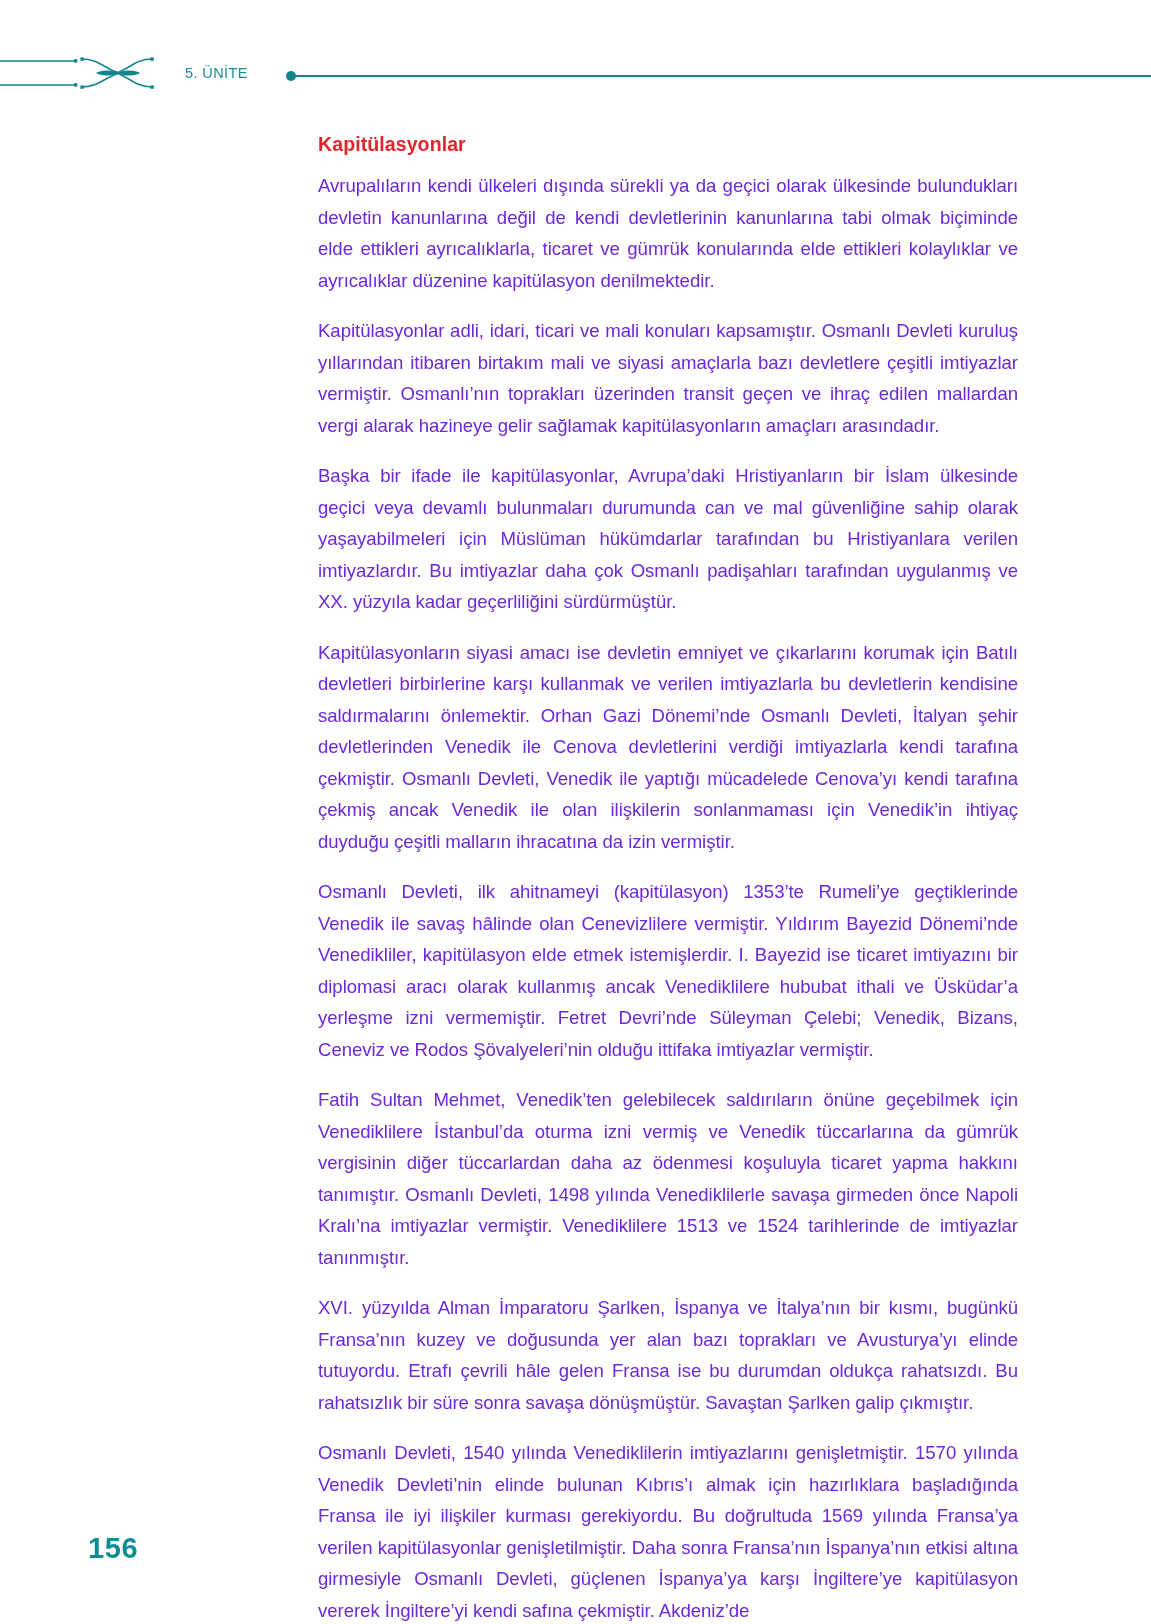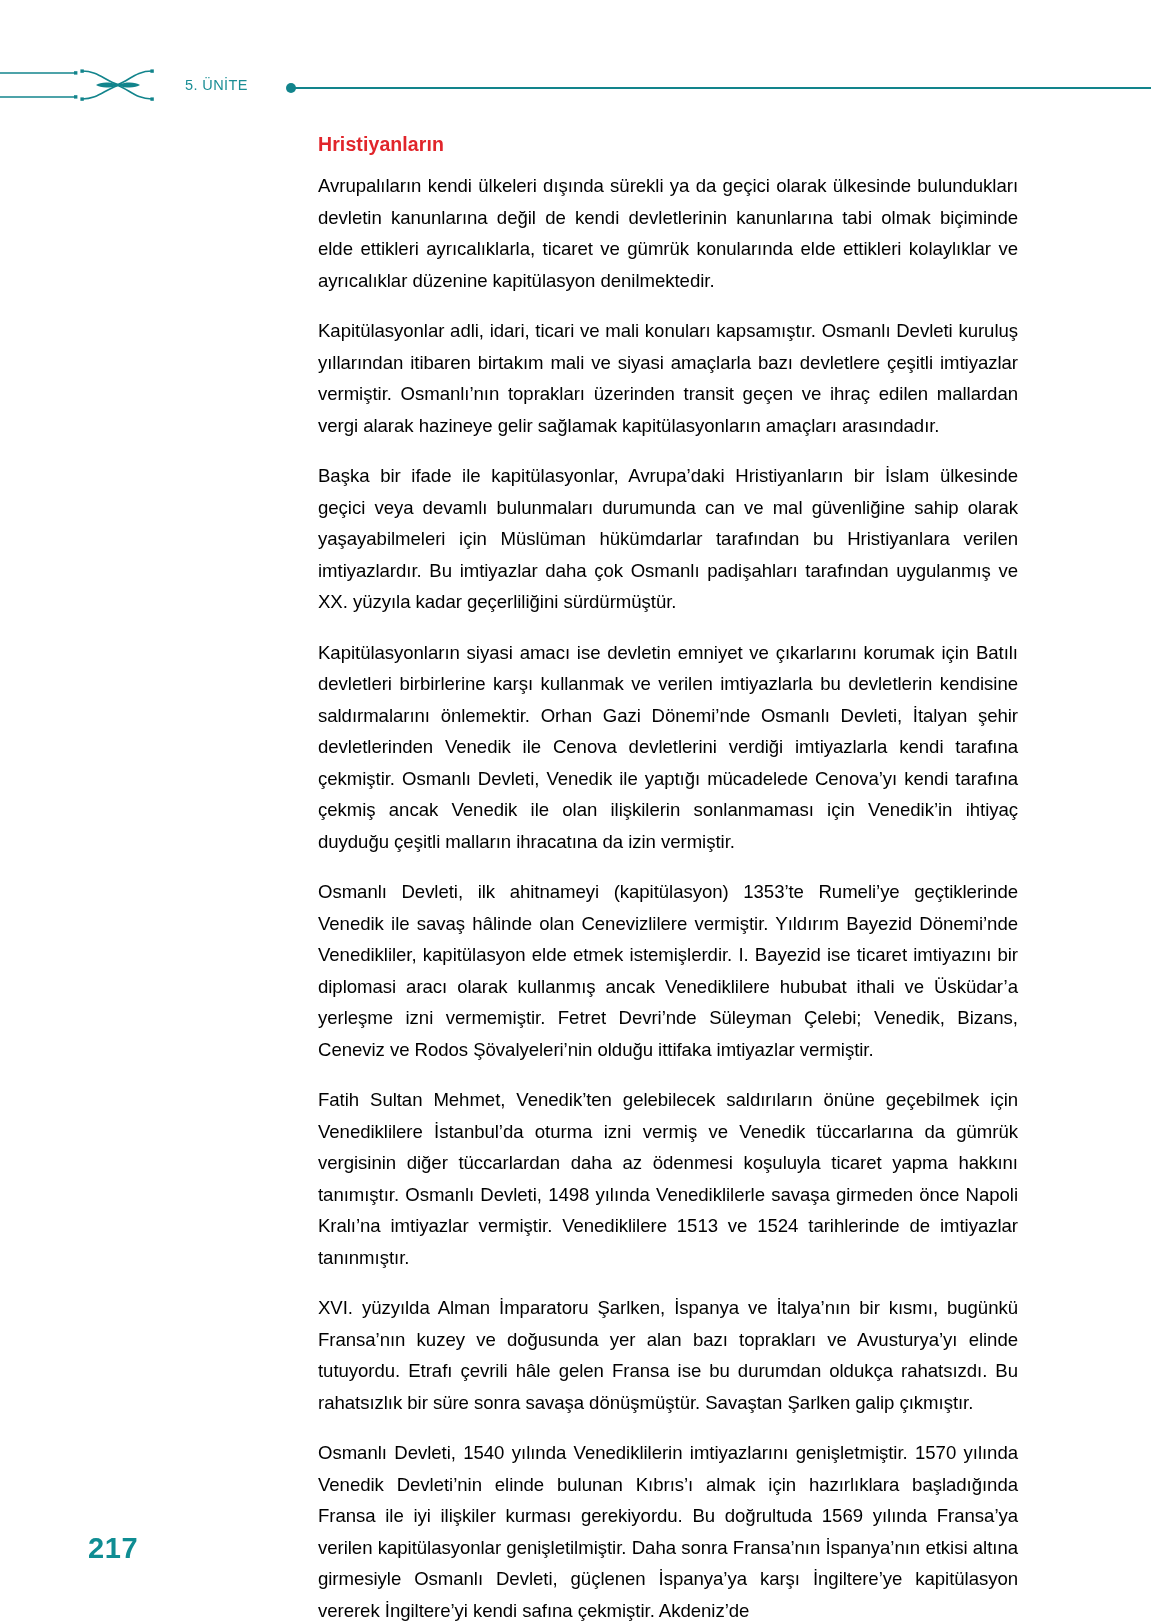--- a/index.html
+++ b/index.html
@@ -15,21 +15,21 @@
     position: relative;
     width: 1151px;
     height: 1624px;
     background: #ffffff;
     overflow: hidden;
   }
 
   
   .header {
     position: absolute;
-    top: 16px;
+    top: 4px;
     left: 0;
     width: 1151px;
     height: 130px;
   }
   .hdr-ornament {
     position: absolute;
     left: 0;
     top: 44px;
     width: 170px;
     height: 50px;
@@ -74,21 +74,21 @@
     font-size: 19.5px;
     font-weight: bold;
     line-height: 1.2;
     margin: 0 0 14px 0;
     letter-spacing: 0.1px;
   }
   p.body-par {
     margin: 0 0 19px 0;
     font-size: 18.6px;
     line-height: 31.5px;
-    color: #000000;
+    color: #6d28d9;
     text-align: justify;
     text-justify: inter-word;
     hyphens: manual;
     letter-spacing: -0.05px;
   }
   p.body-par:last-child {
     margin-bottom: 0;
   }
 
   
@@ -133,27 +133,27 @@
     </span>
 
     <div class="hdr-unit-label">5. ÜNİTE</div>
 
     <span class="hdr-dot"></span>
     <span class="hdr-rule"></span>
   </div>
 
   <div class="content">
 
-    <h2 class="section-title">Hristiyanların</h2>
+    <h2 class="section-title">Kapitülasyonlar</h2>
 
     <p class="body-par">Avrupalıların kendi ülkeleri dışında sürekli ya da geçici olarak ülkesinde bulundukları devletin kanunlarına değil de kendi devletlerinin kanunlarına tabi olmak biçiminde elde ettikleri ayrıcalıklarla, ticaret ve gümrük konularında elde ettikleri kolaylıklar ve ayrıcalıklar düzenine kapitülasyon denilmektedir.</p>
     <p class="body-par">Kapitülasyonlar adli, idari, ticari ve mali konuları kapsamıştır. Osmanlı Devleti kuruluş yıllarından itibaren birtakım mali ve siyasi amaçlarla bazı devletlere çeşitli imtiyazlar vermiştir. Osmanlı’nın toprakları üzerinden transit geçen ve ihraç edilen mallardan vergi alarak hazineye gelir sağlamak kapitülasyonların amaçları arasındadır.</p>
     <p class="body-par">Başka bir ifade ile kapitülasyonlar, Avrupa’daki Hristiyanların bir İslam ülkesinde geçici veya devamlı bulunmaları durumunda can ve mal güvenliğine sahip olarak yaşayabilmeleri için Müslüman hükümdarlar tarafından bu Hristiyanlara verilen imtiyazlardır. Bu imtiyazlar daha çok Osmanlı padişahları tarafından uygulanmış ve XX. yüzyıla kadar geçerliliğini sürdürmüştür.</p>
     <p class="body-par">Kapitülasyonların siyasi amacı ise devletin emniyet ve çıkarlarını korumak için Batılı devletleri birbirlerine karşı kullanmak ve verilen imtiyazlarla bu devletlerin kendisine saldırmalarını önlemektir. Orhan Gazi Dönemi’nde Osmanlı Devleti, İtalyan şehir devletlerinden Venedik ile Cenova devletlerini verdiği imtiyazlarla kendi tarafına çekmiştir. Osmanlı Devleti, Venedik ile yaptığı mücadelede Cenova’yı kendi tarafına çekmiş ancak Venedik ile olan ilişkilerin sonlanmaması için Venedik’in ihtiyaç duyduğu çeşitli malların ihracatına da izin vermiştir.</p>
     <p class="body-par">Osmanlı Devleti, ilk ahitnameyi (kapitülasyon) 1353’te Rumeli’ye geçtiklerinde Venedik ile savaş hâlinde olan Cenevizlilere vermiştir. Yıldırım Bayezid Dönemi’nde Venedikliler, kapitülasyon elde etmek istemişlerdir. I. Bayezid ise ticaret imtiyazını bir diplomasi aracı olarak kullanmış ancak Venediklilere hububat ithali ve Üsküdar’a yerleşme izni vermemiştir. Fetret Devri’nde Süleyman Çelebi; Venedik, Bizans, Ceneviz ve Rodos Şövalyeleri’nin olduğu ittifaka imtiyazlar vermiştir.</p>
     <p class="body-par">Fatih Sultan Mehmet, Venedik’ten gelebilecek saldırıların önüne geçebilmek için Venediklilere İstanbul’da oturma izni vermiş ve Venedik tüccarlarına da gümrük vergisinin diğer tüccarlardan daha az ödenmesi koşuluyla ticaret yapma hakkını tanımıştır. Osmanlı Devleti, 1498 yılında Venediklilerle savaşa girmeden önce Napoli Kralı’na imtiyazlar vermiştir. Venediklilere 1513 ve 1524 tarihlerinde de imtiyazlar tanınmıştır.</p>
     <p class="body-par">XVI. yüzyılda Alman İmparatoru Şarlken, İspanya ve İtalya’nın bir kısmı, bugünkü Fransa’nın kuzey ve doğusunda yer alan bazı toprakları ve Avusturya’yı elinde tutuyordu. Etrafı çevrili hâle gelen Fransa ise bu durumdan oldukça rahatsızdı. Bu rahatsızlık bir süre sonra savaşa dönüşmüştür. Savaştan Şarlken galip çıkmıştır.</p>
     <p class="body-par">Osmanlı Devleti, 1540 yılında Venediklilerin imtiyazlarını genişletmiştir. 1570 yılında Venedik Devleti’nin elinde bulunan Kıbrıs’ı almak için hazırlıklara başladığında Fransa ile iyi ilişkiler kurması gerekiyordu. Bu doğrultuda 1569 yılında Fransa’ya verilen kapitülasyonlar genişletilmiştir. Daha sonra Fransa’nın İspanya’nın etkisi altına girmesiyle Osmanlı Devleti, güçlenen İspanya’ya karşı İngiltere’ye kapitülasyon vererek İngiltere’yi kendi safına çekmiştir. Akdeniz’de</p>
   </div>
 
-  <div class="folio">217</div>
+  <div class="folio">156</div>
 
 </div>
 
 </body></html>

